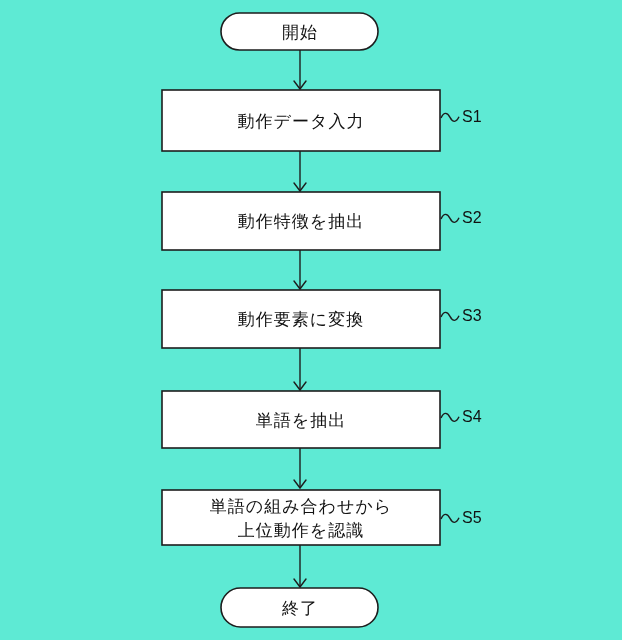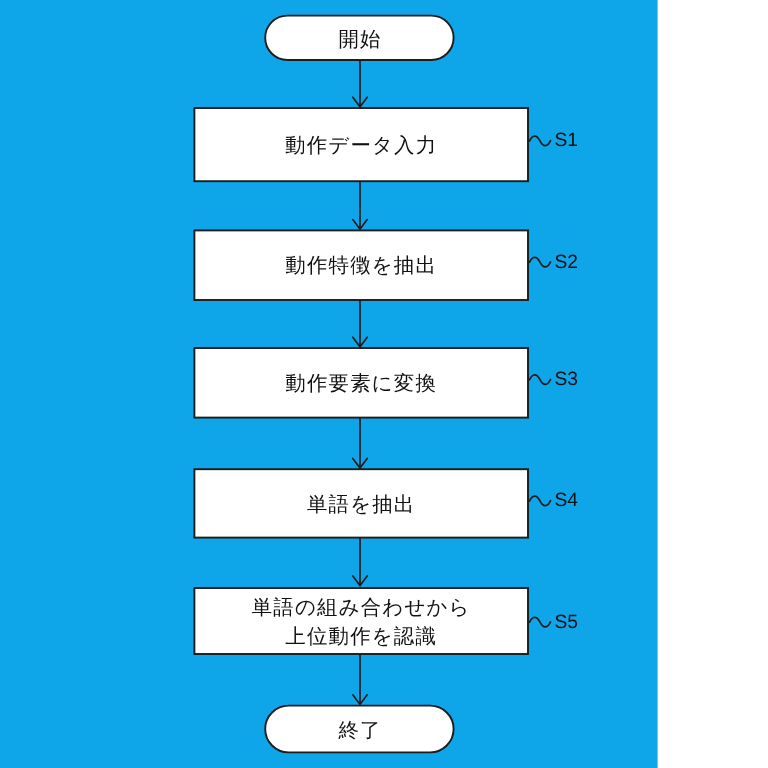--- a/index.html
+++ b/index.html
@@ -2,23 +2,23 @@
 <html><head>
 <meta charset="utf-8">
 <style>
   html, body {
     margin: 0;
     padding: 0;
     background: #ffffff;
   }
   .stage {
     position: relative;
-    width: 548px;
+    width: 622px;
     height: 640px;
-    background: #0ea5e9;
+    background: #5eead4;
     font-family: "Liberation Sans", "DejaVu Sans", sans-serif;
   }
   svg { display: block; }
   .shape {
     fill: #ffffff;
     stroke: #1d1d1d;
     stroke-width: 1.6;
   }
   .flowline {
     stroke: #1d1d1d;

